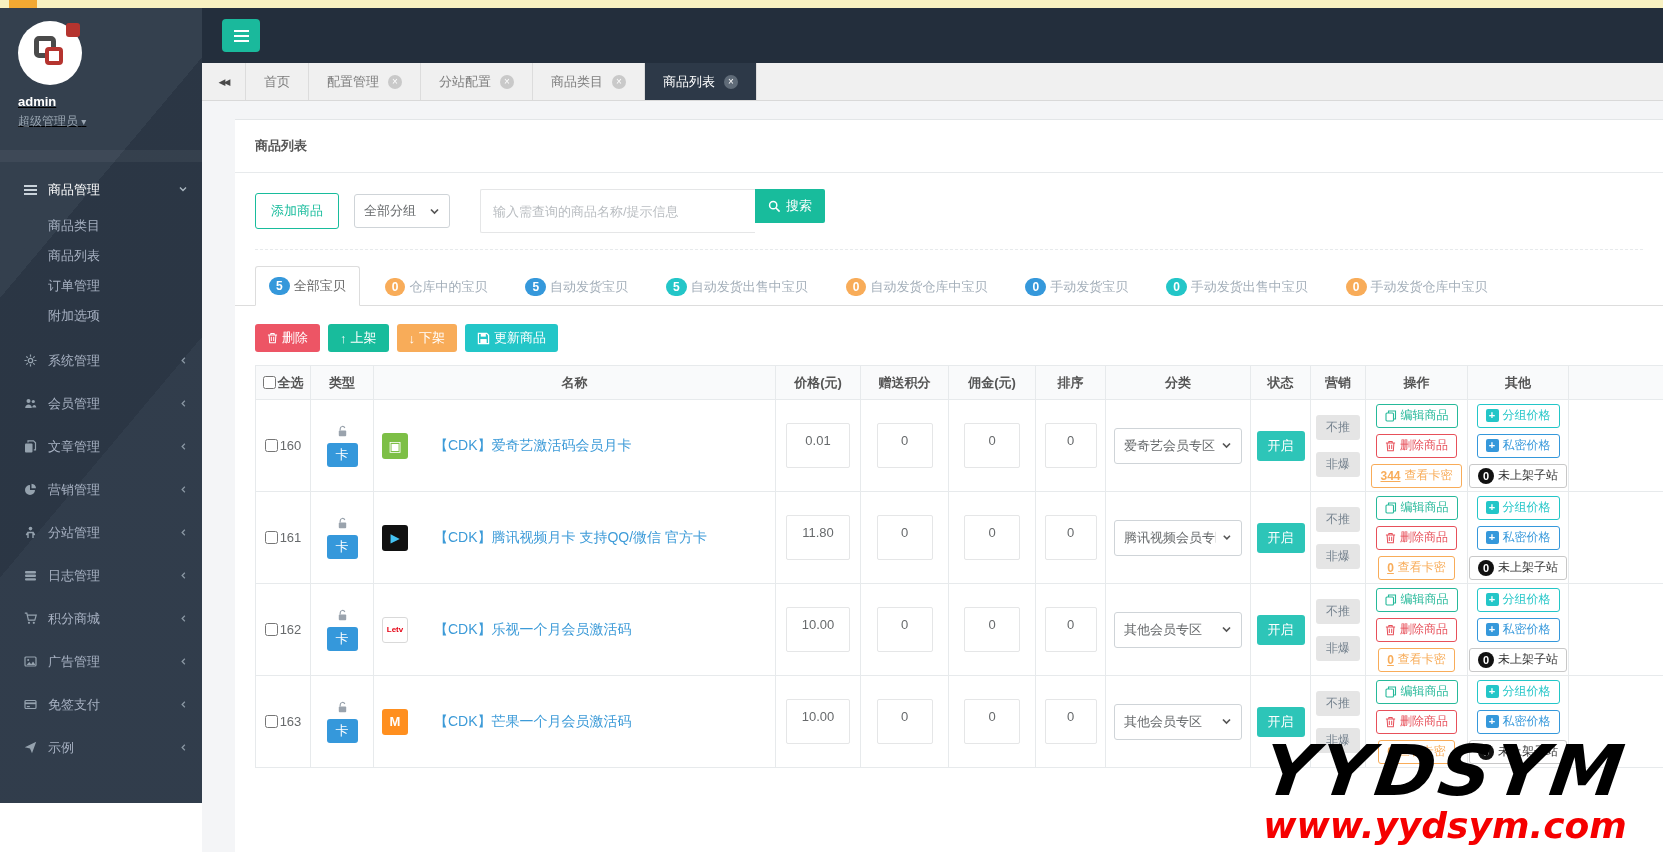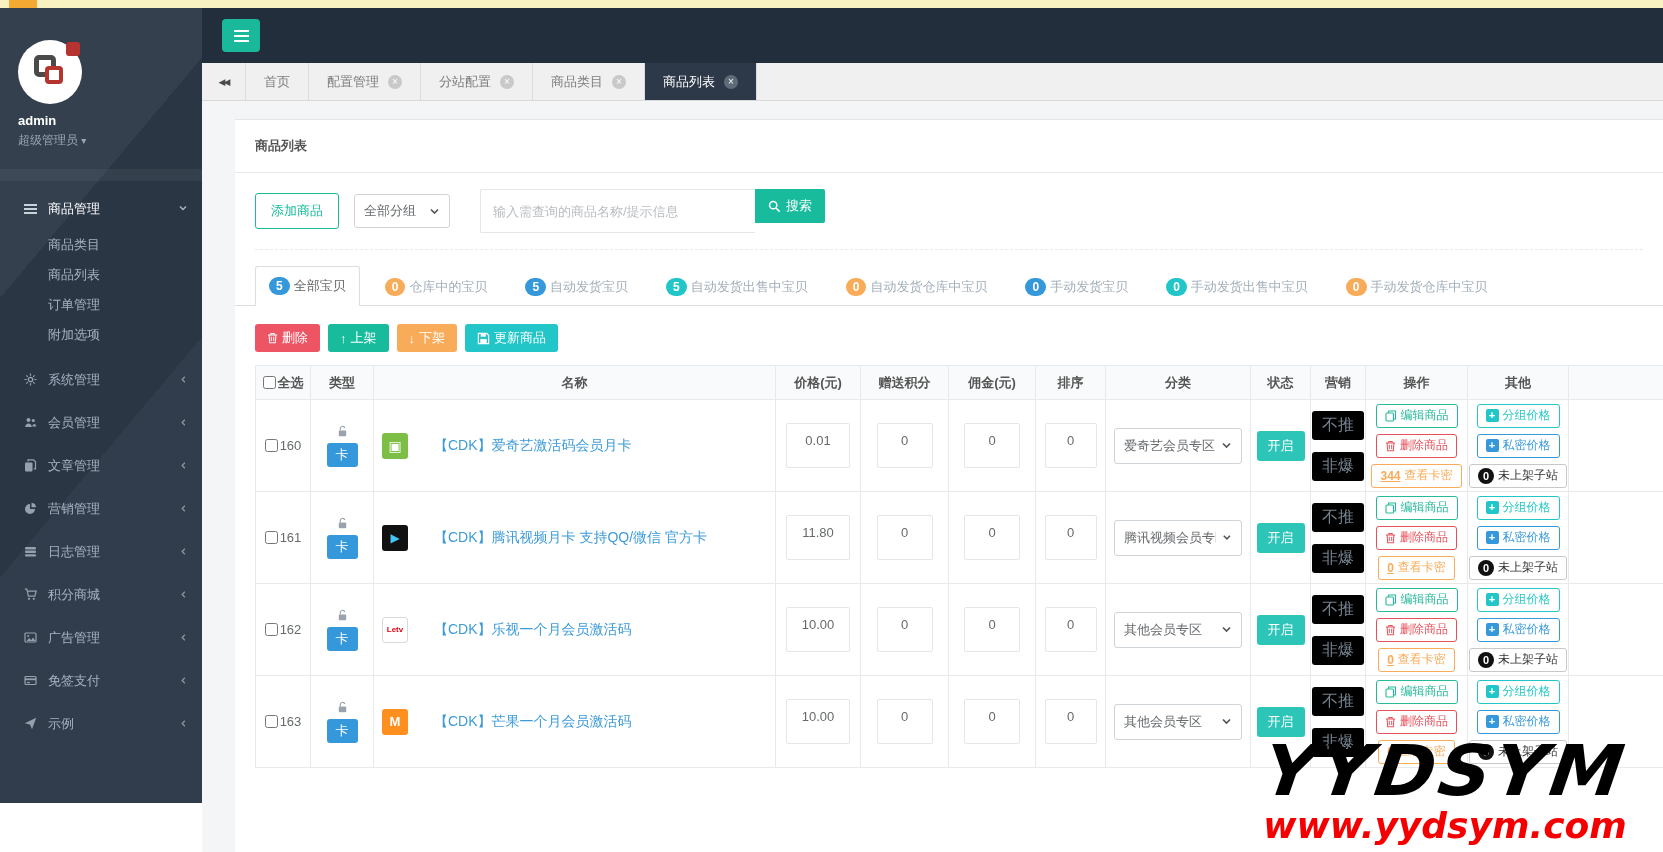--- a/index.html
+++ b/index.html
@@ -9,21 +9,21 @@
 
   
   .top-strip { height:8px; background:#f8f1c1; position:relative; }
   .top-strip .accent { position:absolute; left:9px; top:0; width:28px; height:8px; background:#f3a932; }
 
   .app { display:flex; align-items:flex-start; height:844px; }
 
   
   .sidebar { width:202px; height:795px; background:#2d3948; flex:none;
     background-image:linear-gradient(130deg, rgba(255,255,255,.035) 0 28%, rgba(0,0,0,.05) 28% 55%, rgba(255,255,255,.02) 55%); }
-  .profile { padding:32px 0 10px 18px; }
+  .profile { padding:13px 0 10px 18px;text-decoration:underline; }
   .avatar { width:64px; height:64px; border-radius:50%; background:#fff; position:relative; }
   .avatar .sq1 { position:absolute; left:16px; top:15px; width:22px; height:22px; border:5px solid #4a4a4a; border-radius:5px; }
   .avatar .sq2 { position:absolute; left:27px; top:26px; width:18px; height:18px; border:4px solid #b5342f; border-radius:4px; background:#fff; }
   .avatar .seal { position:absolute; right:2px; top:2px; width:14px; height:14px; border-radius:3px; background:#b5342f; }
   .uname { color:#fff; font-weight:bold; font-size:13px; margin-top:9px; }
   .urole { color:#9aa6b2; font-size:12px; margin-top:4px; cursor:pointer; }
   .urole .caret { font-size:10px; color:#9aa6b2; }
   .side-divider { height:12px; background:rgba(255,255,255,.05); margin:10px 0 6px; }
   .nav-item { display:flex; align-items:center; height:43px; padding:0 14px 0 24px; color:#a7b1c2; font-size:13px; cursor:pointer; }
   .nav-item.parent { color:#fff; }
@@ -85,21 +85,21 @@
   .c-name .nwrap { display:flex; align-items:center; text-align:left; padding-left:8px; }
   .plogo { width:26px; height:26px; border-radius:3px; flex:none; display:flex; align-items:center; justify-content:center; }
   .plogo-t { font-weight:bold; line-height:1; }
   .pname { color:#3d9bd8; font-size:14px; margin-left:26px; text-decoration:none; cursor:pointer; }
   .ibox { display:inline-block; height:45px; line-height:34px; border:1px solid #e5e6e7; border-radius:2px; background:#fff; color:#676a6c; text-align:center; font-size:13px; cursor:text; }
   .w64 { width:64px; } .w56 { width:56px; } .w52 { width:52px; }
   .c-cat .selectbox { width:128px; height:36px; }
   .selecttext { white-space:nowrap; overflow:hidden; max-width:96px; text-align:left; }
   .btn-status { background:#2dc5b8; color:#fff; border:none; border-radius:3px; padding:6px 11px; font-size:13px; cursor:pointer; }
   .mcol { display:flex; flex-direction:column; align-items:center; gap:12px; }
-  .mbadge { background:#000000; color:#76838f; border-radius:3px; padding:4px 10px; font-size:16px; cursor:pointer; }
+  .mbadge { background:#e5e5e5; color:#76838f; border-radius:3px; padding:4px 10px; font-size:12px; cursor:pointer; }
   .ocol { display:flex; flex-direction:column; align-items:center; gap:6px; }
   .obtn { display:flex; align-items:center; gap:4px; height:24px; padding:0 8px; background:#fff; border:1px solid; border-radius:3px; font-size:12px; cursor:pointer; }
   .obtn.green { border-color:#26b99a; color:#26b99a; }
   .obtn.red { border-color:#e7505a; color:#e7505a; }
   .obtn.orange { border-color:#f8ac59; color:#f8ac59; }
   .obtn.teal { border-color:#23c6c8; color:#23c6c8; }
   .obtn.blue { border-color:#3598db; color:#3598db; }
   .obtn.gray { border-color:#c8c8c8; color:#333; }
   .cnum { font-weight:bold;text-decoration:underline; }
   .plus-sq { width:13px; height:13px; border-radius:2px; color:#fff; font-size:11px; line-height:13px; text-align:center; font-weight:bold; }
@@ -195,20 +195,32 @@
           </svg></span>
     </div>
     <div class="nav-item">
       <span class="sicon">
           <svg width="13" height="13" viewBox="0 0 13 13">
             <path d="M6 2a5 5 0 1 0 5 5H6z" fill="#95a2ae"></path>
             <path d="M7.5.8a4.8 4.8 0 0 1 4.5 4.5H7.5z" fill="#95a2ae"></path>
           </svg>
         </span>
       <span class="lbl">营销管理</span>
+      <span><svg width="9" height="9" viewBox="0 0 10 10">
+            <path d="M6.5 2l-3 3 3 3" fill="none" stroke="#8a97a3" stroke-width="1.4"></path>
+          </svg></span>
+    </div>
+    <div class="nav-item">
+      <span class="sicon">
+          <svg width="13" height="13" viewBox="0 0 13 13">
+            <circle cx="6.5" cy="2.6" r="1.8" fill="#95a2ae"></circle>
+            <path d="M4 12V6.5h5V12M4 6.5L2.3 9M9 6.5L10.7 9" stroke="#95a2ae" stroke-width="1.4" fill="none"></path>
+          </svg>
+        </span>
+      <span class="lbl">分站管理</span>
       <span><svg width="9" height="9" viewBox="0 0 10 10">
             <path d="M6.5 2l-3 3 3 3" fill="none" stroke="#8a97a3" stroke-width="1.4"></path>
           </svg></span>
     </div>
     <div class="nav-item">
       <span class="sicon">
           <svg width="13" height="13" viewBox="0 0 13 13">
             <rect x="1" y="2" width="11" height="2.4" rx="1" fill="#95a2ae"></rect>
             <rect x="1" y="5.6" width="11" height="2.4" rx="1" fill="#95a2ae"></rect>
             <rect x="1" y="9.2" width="11" height="2.4" rx="1" fill="#95a2ae"></rect>

